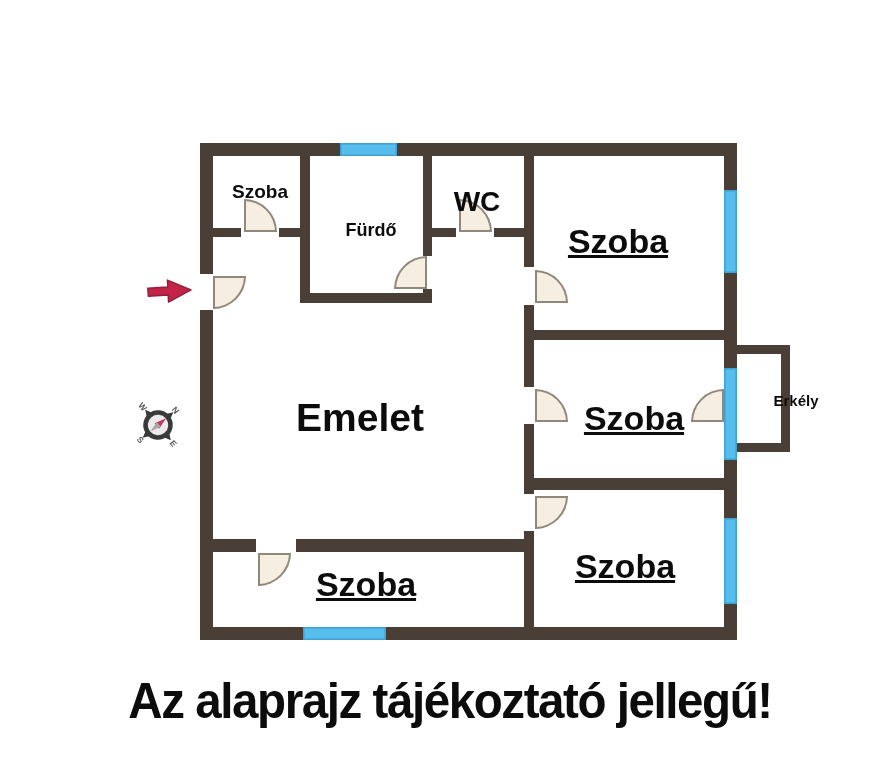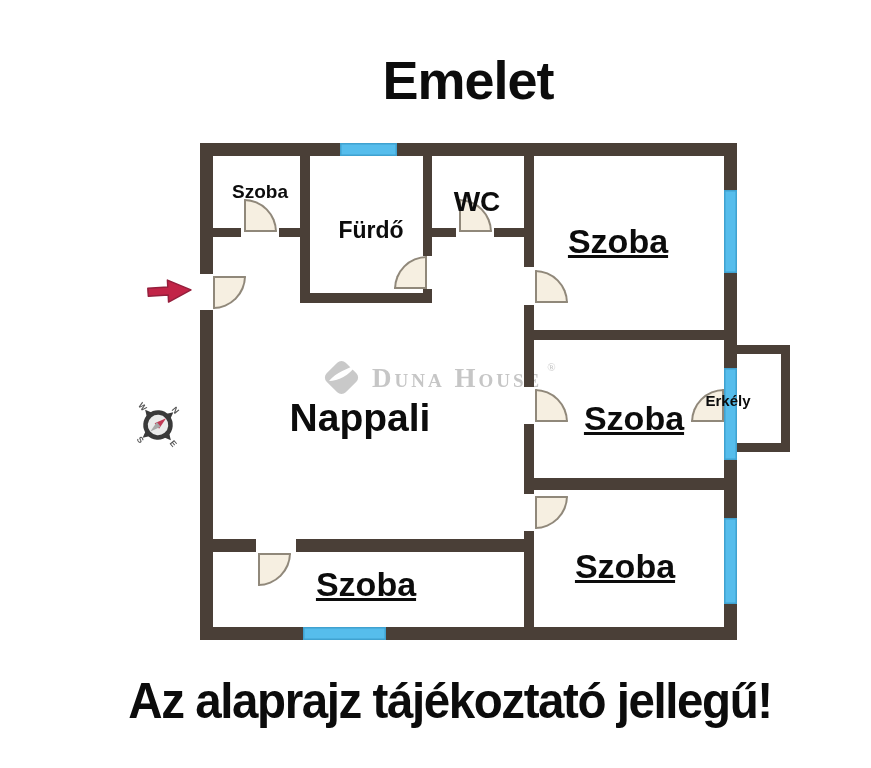--- a/index.html
+++ b/index.html
@@ -11,48 +11,39 @@
         box-sizing:border-box;z-index:5;}
   .door.tr{border-radius:0 100% 0 0;}
   .door.tl{border-radius:100% 0 0 0;}
   .door.br{border-radius:0 0 100% 0;}
   .label{position:absolute;transform:translate(-50%,-50%);white-space:nowrap;font-weight:700;
          color:#0c0c0c;z-index:6;line-height:1;}
   .title{font-size:54px;letter-spacing:-1px;}
   .footer{font-size:50px;letter-spacing:-1.5px;transform:translate(-50%,-50%) scaleX(.95);}
   .room-lg{font-size:34px;text-decoration:underline;}
   .nappali{font-size:39px;}
-  .furdo{font-size:23px;}
+  .furdo{font-size:18px;}
   .wc{font-size:28px;}
   .kamra{font-size:19px;}
   .erkely{font-size:15px;}
   .watermark{position:absolute;left:321px;top:355px;height:46px;display:flex;align-items:center;
              gap:9px;z-index:2;color:#c6c6c6;}
   .wm-text{font-family:"Liberation Serif","DejaVu Serif",serif;font-variant:small-caps;
            font-size:27px;font-weight:700;letter-spacing:3px;line-height:1;}
   .wm-reg{font-size:11px;align-self:flex-start;margin-left:-4px;margin-top:6px;
           font-family:"Liberation Serif","DejaVu Serif",serif;}
   .abs{position:absolute;}
   svg text{font-family:"Liberation Sans","DejaVu Sans",sans-serif;}
 </style>
 </head>
 <body>
 
 <div class="canvas">
 
-  <div class="label title" style="left:468px;top:80px;">Emelet</div>
 
-  <div class="watermark">
-    <svg width="42" height="46" viewBox="0 0 42 46">
-      <rect x="7" y="9" width="27" height="27" rx="6" transform="rotate(45 20.5 22.5)" fill="#c9c9c9"></rect>
-      <path d="M8 26 C15 17 27 14 36 9 C28 21 17 26 8 26 Z" fill="#ffffff"></path>
-    </svg>
-    <span class="wm-text">Duna House</span>
-    <span class="wm-reg">®</span>
-  </div>
 
   <div class="wall" style="left:200px;top:143px;width:537px;height:13px;"></div>
   <div class="wall" style="left:200px;top:143px;width:13px;height:131px;"></div>
   <div class="wall" style="left:200px;top:310px;width:13px;height:330px;"></div>
   <div class="wall" style="left:724px;top:143px;width:13px;height:497px;"></div>
   <div class="wall" style="left:200px;top:627px;width:537px;height:13px;"></div>
 
   <div class="wall" style="left:300px;top:156px;width:10px;height:147px;"></div>
   <div class="wall" style="left:213px;top:228px;width:28px;height:9px;"></div>
   <div class="wall" style="left:279px;top:228px;width:21px;height:9px;"></div>
@@ -90,22 +81,22 @@
   <div class="door br" style="left:535px;top:496px;"></div>
   <div class="door br" style="left:258px;top:553px;"></div>
 
   <div class="label kamra" style="left:260px;top:191px;">Szoba</div>
   <div class="label furdo" style="left:371px;top:230px;">Fürdő</div>
   <div class="label wc" style="left:477px;top:193px;margin-top:9px;">WC</div>
   <div class="label room-lg" style="left:618px;top:241px;">Szoba</div>
   <div class="label room-lg" style="left:634px;top:418px;">Szoba</div>
   <div class="label room-lg" style="left:625px;top:566px;">Szoba</div>
   <div class="label room-lg" style="left:366px;top:584px;">Szoba</div>
-  <div class="label nappali" style="left:360px;top:417px;">Nappali</div>
-  <div class="label erkely" style="left:728px;top:400px;">Erkély</div>
+  <div class="label nappali" style="left:360px;top:417px;">Emelet</div>
+  <div class="label erkely" style="left:796px;top:400px;">Erkély</div>
 
   <svg class="abs" style="left:147px;top:277px;z-index:6;transform:rotate(-3deg);" width="46" height="28" viewBox="0 0 46 28">
     <polygon points="1,10 21,10 21,3 44,14 21,25 21,18 1,18" fill="#c22447" stroke="#941f3c" stroke-width="1.5" stroke-linejoin="round"></polygon>
   </svg>
 
   <svg class="abs" style="left:130px;top:397px;z-index:6;" width="56" height="56" viewBox="-28 -28 56 56">
     <g transform="rotate(50)">
       <polygon points="0,-20 4,-12 -4,-12" fill="#3a3a3a"></polygon>
       <polygon points="20,0 12,4 12,-4" fill="#3a3a3a"></polygon>
       <polygon points="0,20 4,12 -4,12" fill="#3a3a3a"></polygon>

